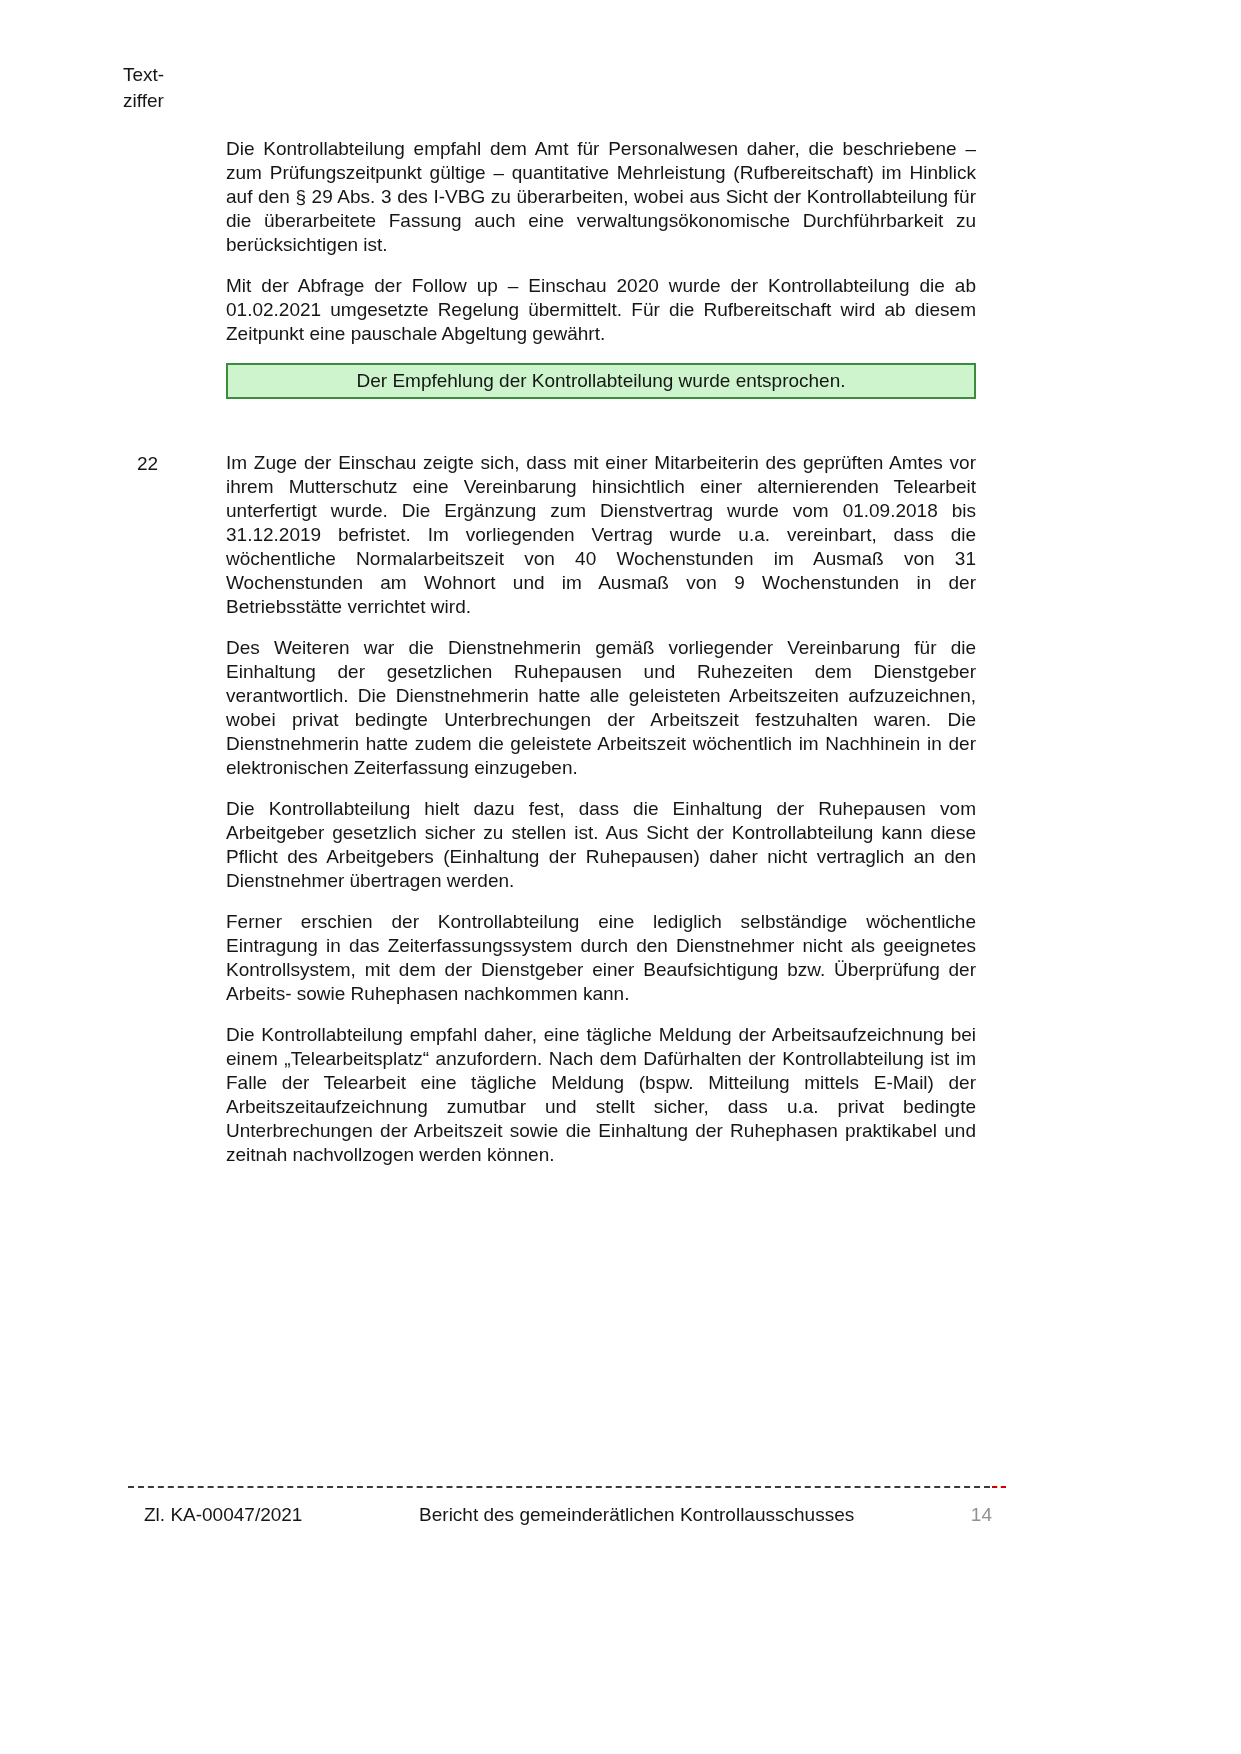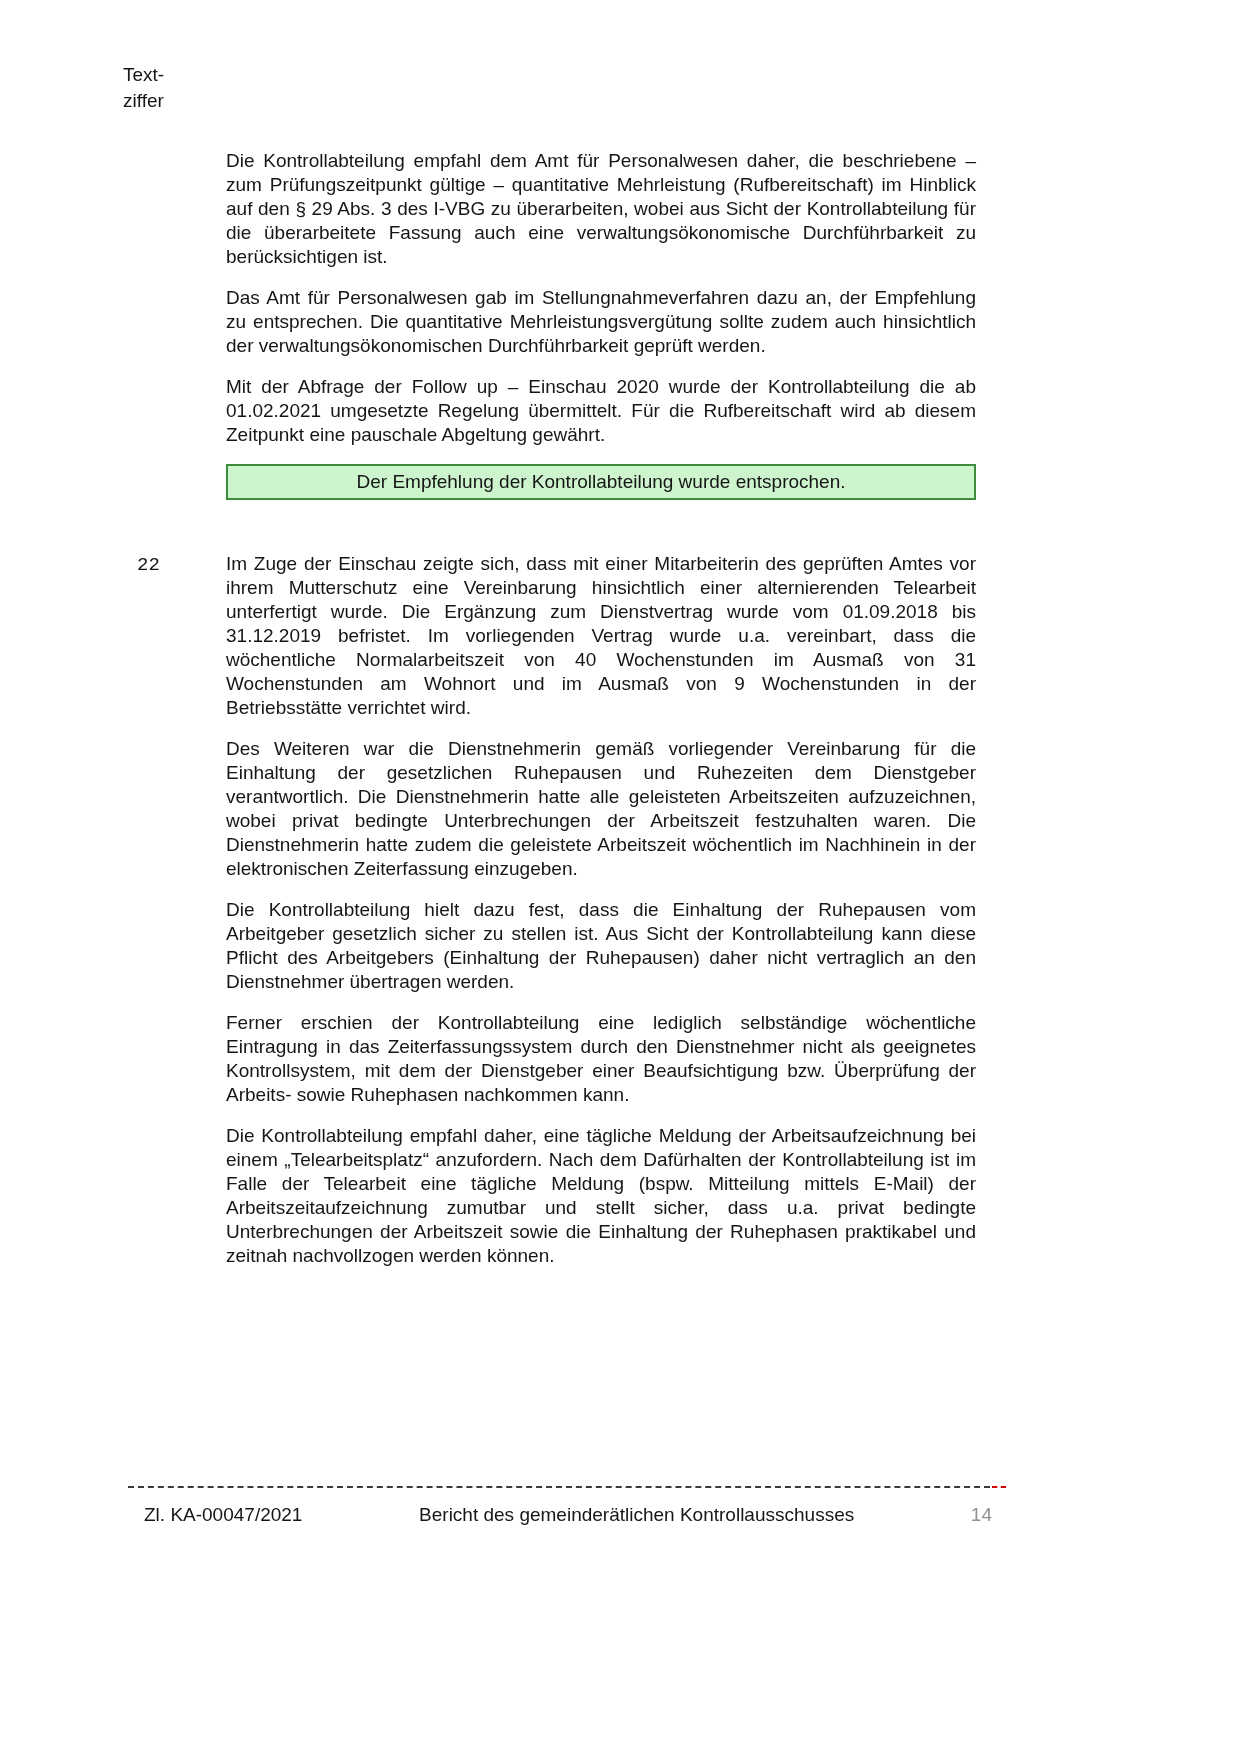--- a/index.html
+++ b/index.html
@@ -20,21 +20,21 @@
     left: 123px;
     top: 62px;
     font-size: 19px;
     line-height: 26px;
     color: #161616;
   }
 
   .content {
     position: absolute;
     left: 226px;
-    top: 149px;
+    top: 137px;
     width: 750px;
   }
 
   .para {
     margin: 0 0 17px 0;
     font-size: 19px;
     line-height: 24px;
     text-align: justify;
   }
 
@@ -54,21 +54,20 @@
     position: relative;
     margin-top: 52px;
   }
 
   .section-number {
     position: absolute;
     left: -89px;
     top: 1px;
     font-size: 19px;
     line-height: 24px;
-    font-family: Liberation Mono, monospace;
   }
 
   .footer-divider {
     position: absolute;
     top: 1486px;
     left: 128px;
     width: 862px;
     height: 0;
     border-top: 2px dashed #3a3a3a;
   }
@@ -105,21 +104,20 @@
 
   <div class="margin-label">
     <div>Text-</div>
     <div>ziffer</div>
   </div>
 
   <div class="content">
 
     <p class="para">Die Kontrollabteilung empfahl dem Amt für Personalwesen daher, die beschriebene – zum Prüfungszeitpunkt gültige – quantitative Mehrleistung (Rufbereitschaft) im Hinblick auf den § 29 Abs. 3 des I-VBG zu überarbeiten, wobei aus Sicht der Kontrollabteilung für die überarbeitete Fassung auch eine verwaltungsökonomische Durchführbarkeit zu berücksichtigen ist.</p>
 
-    <p class="para">Das Amt für Personalwesen gab im Stellungnahmeverfahren dazu an, der Empfehlung zu entsprechen. Die quantitative Mehrleistungsvergütung sollte zudem auch hinsichtlich der verwaltungsökonomischen Durchführbarkeit geprüft werden.</p>
 
 
     <p class="para">Mit der Abfrage der Follow up – Einschau 2020 wurde der Kontrollabteilung die ab 01.02.2021 umgesetzte Regelung übermittelt. Für die Rufbereitschaft wird ab diesem Zeitpunkt eine pauschale Abgeltung gewährt.</p>
 
     <div class="rec-box">Der Empfehlung der Kontrollabteilung wurde entsprochen.</div>
 
     <div class="section-b">
       <div class="section-number">22</div>
 
       <p class="para">Im Zuge der Einschau zeigte sich, dass mit einer Mitarbeiterin des geprüften Amtes vor ihrem Mutterschutz eine Vereinbarung hinsichtlich einer alternierenden Telearbeit unterfertigt wurde. Die Ergänzung zum Dienstvertrag wurde vom 01.09.2018 bis 31.12.2019 befristet. Im vorliegenden Vertrag wurde u.a. vereinbart, dass die wöchentliche Normalarbeitszeit von 40 Wochenstunden im Ausmaß von 31 Wochenstunden am Wohnort und im Ausmaß von 9 Wochenstunden in der Betriebsstätte verrichtet wird.</p>

